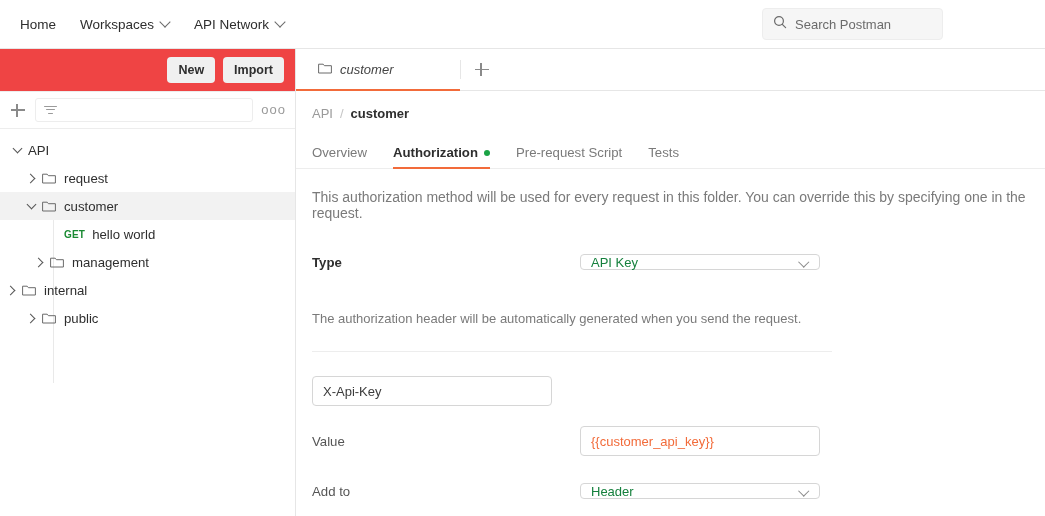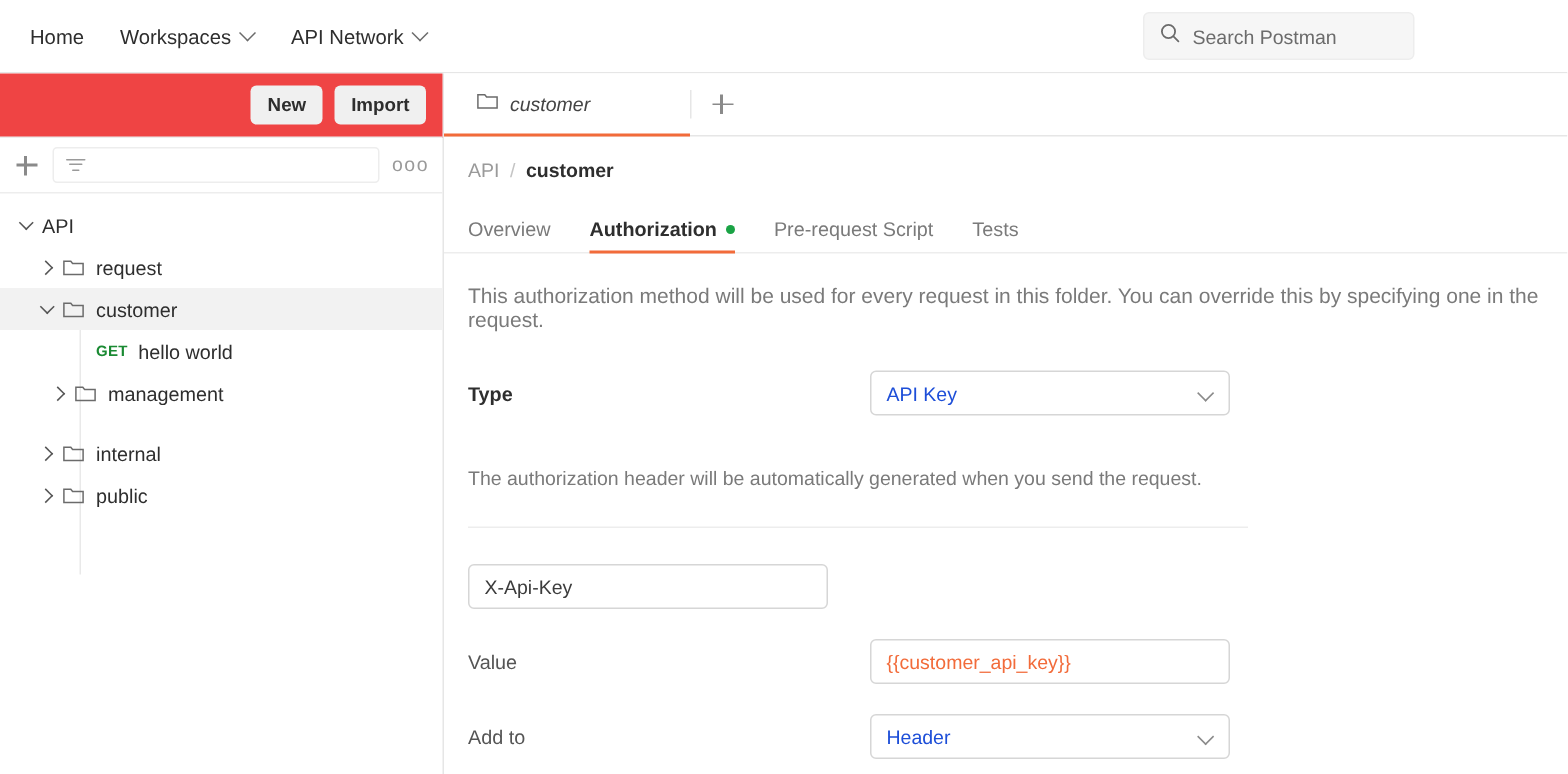--- a/index.html
+++ b/index.html
@@ -157,23 +157,23 @@
 
   .helper-text {
     font-size:14px; color:#7a7a7a; padding:20px 0 0 16px;
   }
 
   .form { padding-left:16px; padding-top:26px; }
   .form-row { display:flex; align-items:center; margin-bottom:20px; height:30px; }
   .form-label { width:268px; font-size:13.2px; color:#555; flex:none; }
   .form-label.strong { font-weight:bold; color:#2e2e2e; }
   .select-ctl {
-    width:240px; height:30px; border:1px solid #d6d6d6; border-radius:4px;
+    width:240px; height:16px; border:1px solid #d6d6d6; border-radius:4px;
     display:flex; align-items:center; justify-content:space-between;
-    padding:0 10px; font-size:13px; color:#1d4ed8; background:#fff; cursor:pointer;
+    padding:0 10px; font-size:13px; color:#15803d; background:#fff; cursor:pointer;
   }
   .select-chev { width:9px; height:9px; position:relative; }
   .select-chev::before {
     content:""; position:absolute; left:0; top:0; width:6.5px; height:6.5px;
     border-right:1.3px solid #8a8a8a; border-bottom:1.3px solid #8a8a8a;
     transform:rotate(45deg);
   }
   .text-ctl {
     width:240px; height:30px; border:1px solid #d6d6d6; border-radius:4px;
     display:flex; align-items:center; padding:0 10px; font-size:13px;
@@ -283,21 +283,21 @@
             <span class="caret-g caret-right"></span>
           </span>
         <span class="folder-ic">
           <svg width="14" height="12" viewBox="0 0 14 12">
               <path d="M0.6 2.2 H5.2 L6.4 3.7 H13.4 V11 H0.6 Z" fill="none" stroke="#6b6b6b" stroke-width="1"></path>
             </svg>
         </span>
         <span class="tree-label">management</span>
       </div>
 
-      <div class="tree-row" style="padding-left:20px;margin-top:12px;">
+      <div class="tree-row" style="">
         <span class="tw-caret">
             <span class="caret-g caret-right"></span>
           </span>
         <span class="folder-ic">
           <svg width="14" height="12" viewBox="0 0 14 12">
               <path d="M0.6 2.2 H5.2 L6.4 3.7 H13.4 V11 H0.6 Z" fill="none" stroke="#6b6b6b" stroke-width="1"></path>
             </svg>
         </span>
         <span class="tree-label">internal</span>
       </div>

